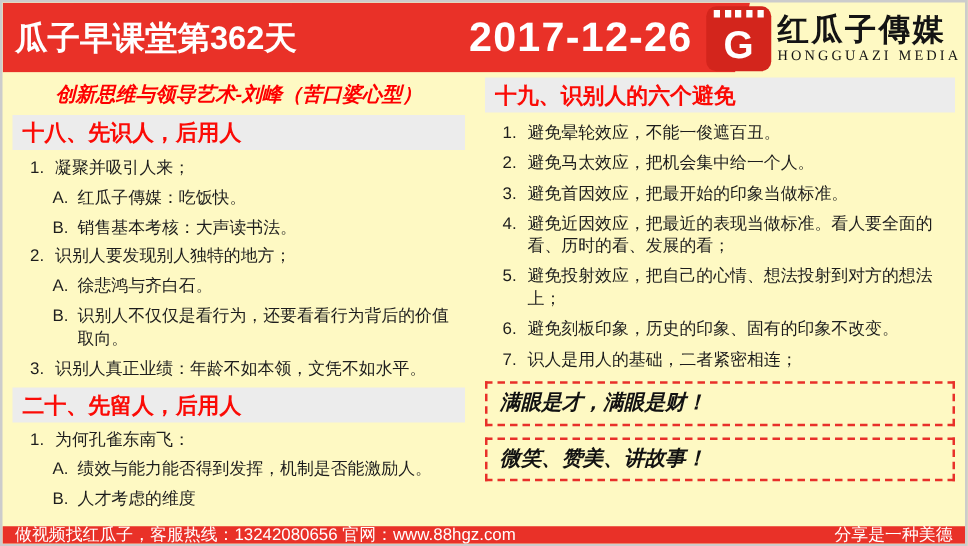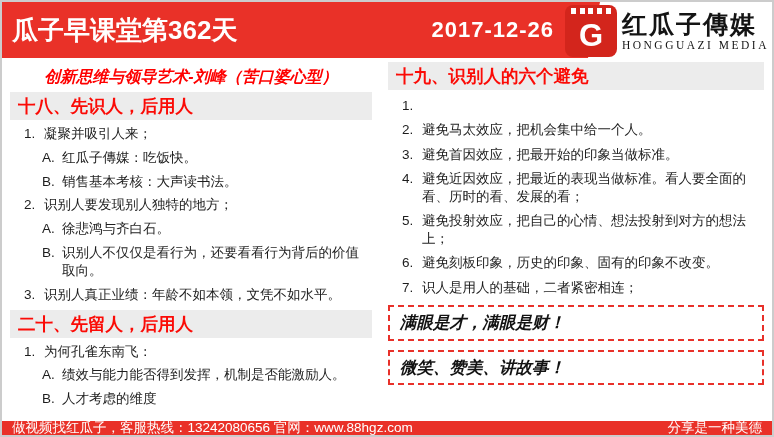--- a/index.html
+++ b/index.html
@@ -1,29 +1,29 @@
 <!DOCTYPE html>
 <html><head>
 <meta charset="utf-8">
 <style>
   html,body{margin:0;padding:0;background:#bfbfbf;}
   .page{
     position:relative;width:774px;height:437px;box-sizing:border-box;
-    background:#ffffff;border:2px solid #cccccc;overflow:hidden;
+    background:#fef9c3;border:2px solid #cccccc;overflow:hidden;
     font-family:"Liberation Sans","DejaVu Sans",sans-serif;
   }
   
   .topbar{position:relative;height:56px;}
   .banner{
     position:absolute;left:0;top:0;width:598px;height:56px;background:#e93128;
     clip-path:polygon(0 0,100% 0,calc(100% - 12px) 100%,0 100%);
     display:flex;align-items:center;
   }
   .banner-title{color:#fff;font-weight:bold;font-size:26px;padding-left:10px;white-space:nowrap;}
-  .banner-date{color:#fff;font-weight:bold;font-size:22px;margin-left:auto;padding-right:46px;letter-spacing:1px;white-space:nowrap;}
+  .banner-date{color:#fff;font-weight:bold;font-size:33px;margin-left:auto;padding-right:46px;letter-spacing:1px;white-space:nowrap;}
   .logo{position:absolute;right:3px;top:2px;height:54px;display:flex;align-items:center;}
   .logo-mark{position:relative;width:52px;height:52px;background:#d3251c;border-radius:8px;flex:none;}
   .holes{position:absolute;top:3px;left:6px;right:6px;display:flex;justify-content:space-between;}
   .hole{width:5px;height:6px;background:#ffffff;}
   .gletter{position:absolute;left:0;right:0;top:9px;bottom:0;color:#fff;font-size:31px;font-weight:800;
     text-align:center;line-height:43px;font-family:"Liberation Sans",sans-serif;}
   .logo-text{margin-left:5px;display:flex;flex-direction:column;justify-content:center;}
   .logo-cn{font-family:"Liberation Serif","DejaVu Serif",serif;font-weight:700;font-size:25px;color:#141414;letter-spacing:2px;line-height:1.1;white-space:nowrap;}
   .logo-en{font-family:"Liberation Serif","DejaVu Serif",serif;font-size:11.5px;color:#141414;letter-spacing:2.5px;white-space:nowrap;}
   
@@ -124,20 +124,21 @@
             <span class="marker">B.</span>
             <span class="txt">人才考虑的维度</span>
           </div>
         </div>
     </div>
     <div class="col-right">
       <div class="sec-head">十九、识别人的六个避免</div>
       <div class="list">
           <div class="li lv1">
             <span class="marker">1.</span>
+            <span class="txt">避免晕轮效应，不能一俊遮百丑。</span>
           </div>
           <div class="li lv1">
             <span class="marker">2.</span>
             <span class="txt">避免马太效应，把机会集中给一个人。</span>
           </div>
           <div class="li lv1">
             <span class="marker">3.</span>
             <span class="txt">避免首因效应，把最开始的印象当做标准。</span>
           </div>
           <div class="li lv1">

